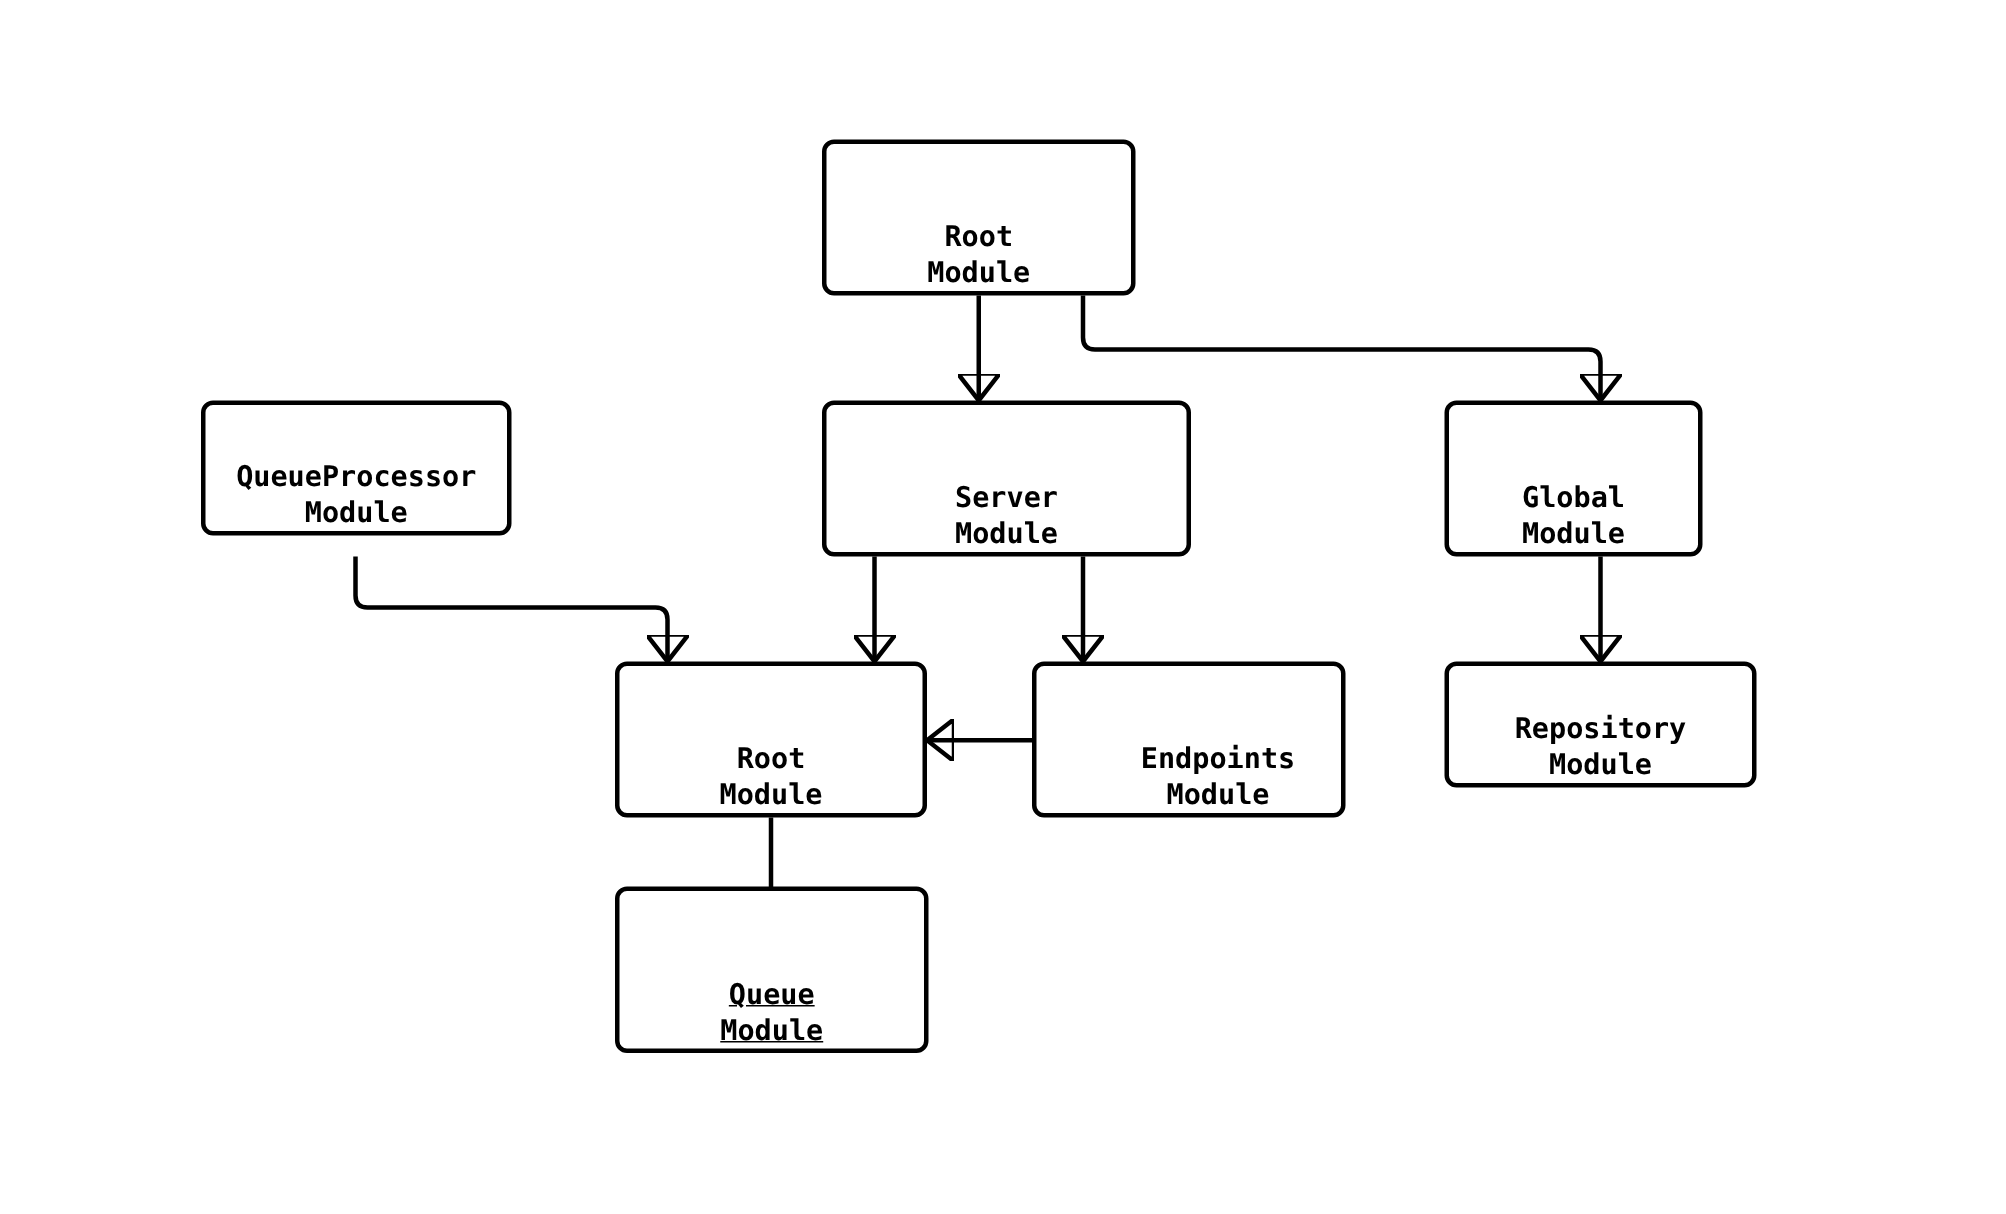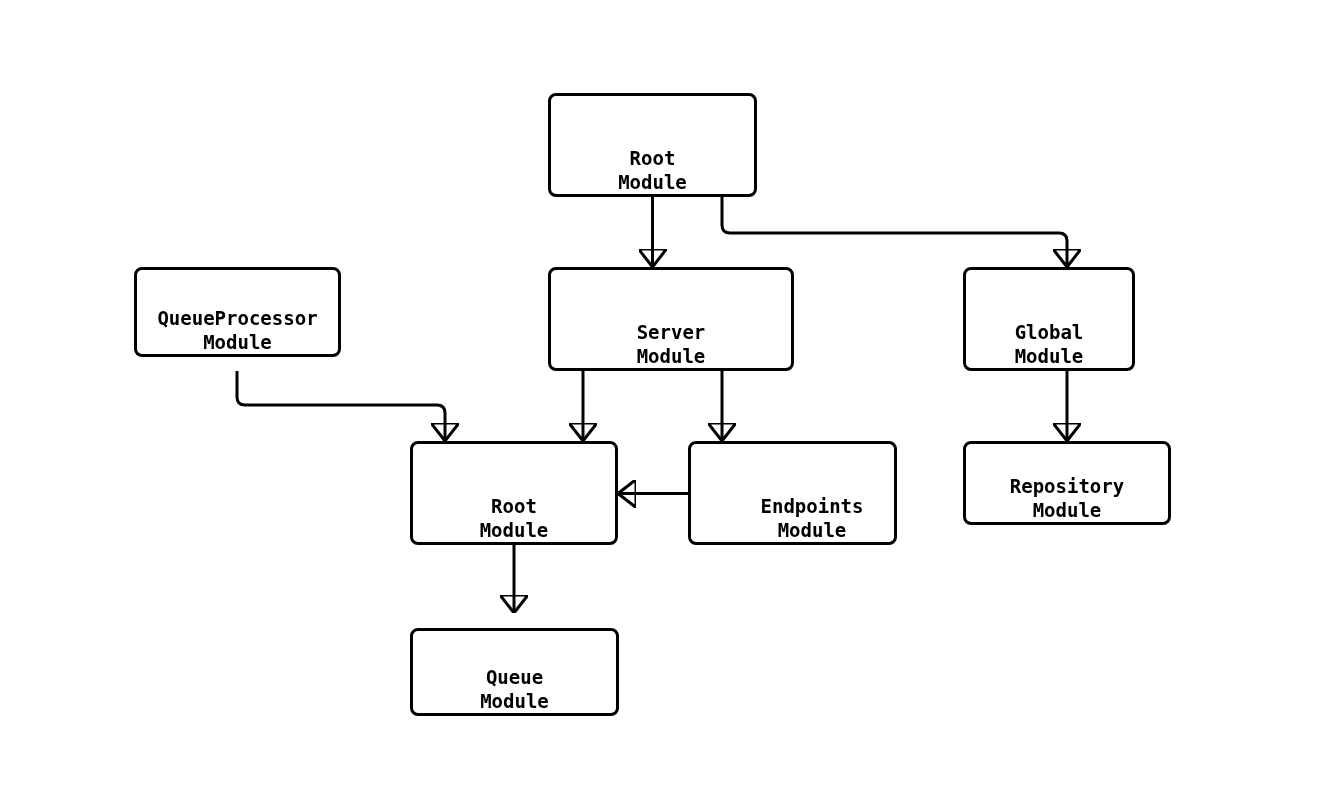--- a/index.html
+++ b/index.html
@@ -94,18 +94,18 @@
   <div class="node" style="left:688px; top:441px; width:209px; height:104px;padding-left:39px;">
     <span class="label">Endpoints
 Module</span>
   </div>
 
   <div class="node" style="left:963px; top:441px; width:208px; height:84px;">
     <span class="label">Repository
 Module</span>
   </div>
 
-  <div class="node" style="left:410px; top:628px; width:209px; height:88px;">
+  <div class="node" style="left:410px; top:591px; width:209px; height:111px;text-decoration:underline;">
     <span class="label">Queue
 Module</span>
   </div>
 
 </div>
 
 </body></html>

